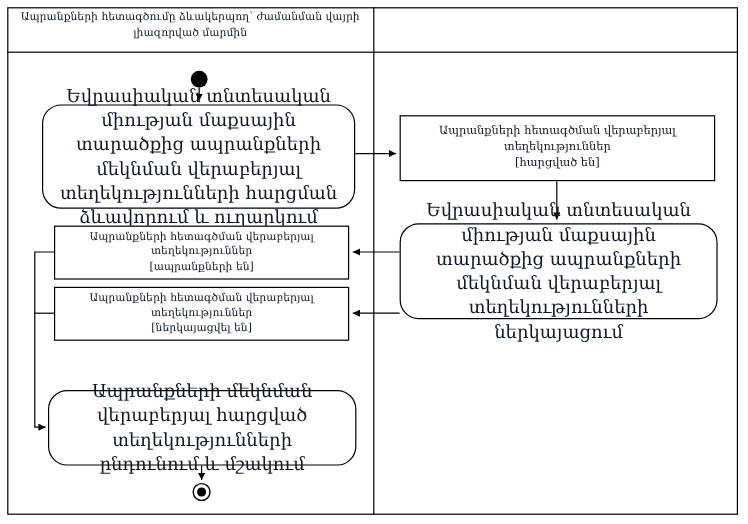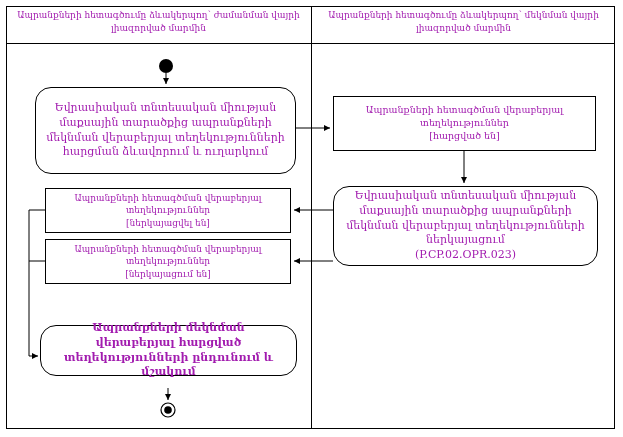--- a/index.html
+++ b/index.html
@@ -1,21 +1,21 @@
 <!DOCTYPE html>
 <html><head>
 <meta charset="utf-8">
 <style>
   html,body { margin:0; padding:0; background:#ffffff; }
   .canvas {
     position:relative;
     width:623px; height:437px;
     background:#ffffff;
     font-family:"DejaVu Serif","DejaVu Sans",serif;
-    color:#a21caf;
+    color:#0f172a;
     overflow:hidden;
   }
   .frame {
     position:absolute; left:6px; top:6px; width:609px; height:423px;
     border:1px solid #000;
     box-sizing:border-box;
   }
   .divider {
     position:absolute; left:311px; top:6px; height:423px; width:0;
     border-left:1px solid #000;
@@ -35,43 +35,40 @@
     position:absolute;
     border:1px solid #000;
     background:#fff;
     box-sizing:border-box;
     display:flex; flex-direction:column;
     align-items:center; justify-content:center;
     text-align:center;
     font-size:9.5px; line-height:1.35;
     padding:3px 10px;
   }
-  .action { border-radius:16px; font-size:11px;text-align:center; }
+  .action { border-radius:16px; font-size:15px;text-align:center; }
   .object { border-radius:0; }
   .node .code, .node .state { display:block; }
 
   .wires {
     position:absolute; left:0; top:0; width:623px; height:437px;
     pointer-events:none;
   }
 </style>
 </head>
 <body>
 
 <div class="canvas">
 
   <div class="frame"></div>
   <div class="divider"></div>
   <div class="header-sep"></div>
 
   <div class="lane-title left">
     <span>Ապրանքների հետագծումը ձևակերպող՝ ժամանման վայրի լիազորված մարմին</span>
-  </div>
-  <div class="lane-title right">
-    <span>Ապրանքների հետագծումը ձևակերպող՝ մեկնման վայրի լիազորված մարմին</span>
   </div>
 
   <svg class="wires" viewBox="0 0 623 437">
     <defs>
       <marker id="arr" markerWidth="7" markerHeight="6" refX="6" refY="3" orient="auto">
         <path d="M0,0 L6,3 L0,6 Z" fill="#000"></path>
       </marker>
     </defs>
     <circle cx="166" cy="66" r="7" fill="#000"></circle>
     <path d="M166,73 L166,84" stroke="#000" stroke-width="1" fill="none" marker-end="url(#arr)"></path>
@@ -90,30 +87,29 @@
     <span>Եվրասիական տնտեսական միության մաքսային տարածքից ապրանքների մեկնման վերաբերյալ տեղեկությունների հարցման ձևավորում և ուղարկում</span>
   </div>
 
   <div class="node object" style="left:333px; top:96px; width:263px; height:55px;">
     <span>Ապրանքների հետագծման վերաբերյալ տեղեկություններ</span>
     <span class="state">[հարցված են]</span>
   </div>
 
   <div class="node action" style="left:333px; top:186px; width:265px; height:80px;">
     <span>Եվրասիական տնտեսական միության մաքսային տարածքից ապրանքների մեկնման վերաբերյալ տեղեկությունների ներկայացում</span>
-    <span class="code">(P.CP.02.OPR.023)</span>
   </div>
 
   <div class="node object" style="left:45px; top:188px; width:246px; height:45px; font-size:9px;">
     <span>Ապրանքների հետագծման վերաբերյալ տեղեկություններ</span>
-    <span class="state">[ներկայացվել են]</span>
+    <span class="state">[ապրանքների են]</span>
   </div>
 
   <div class="node object" style="left:45px; top:239px; width:246px; height:45px; font-size:9px;">
     <span>Ապրանքների հետագծման վերաբերյալ տեղեկություններ</span>
-    <span class="state">[ներկայացում են]</span>
+    <span class="state">[ներկայացվել են]</span>
   </div>
 
-  <div class="node action" style="left:40px; top:325px; width:257px; height:51px;font-weight:bold;">
+  <div class="node action" style="left:40px; top:325px; width:257px; height:63px;">
     <span>Ապրանքների մեկնման վերաբերյալ հարցված տեղեկությունների ընդունում և մշակում</span>
   </div>
 
 </div>
 
 </body></html>

